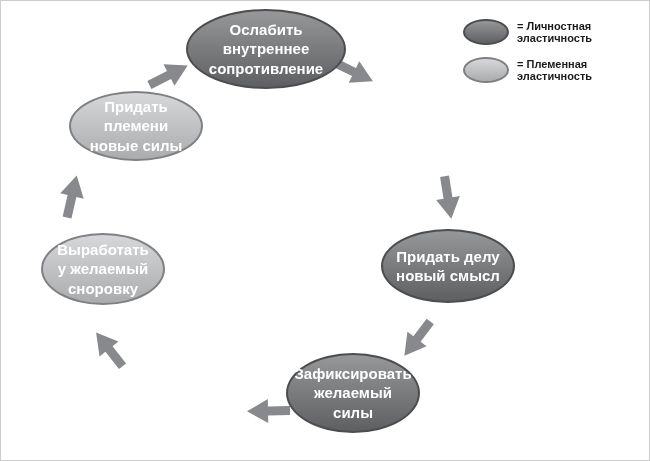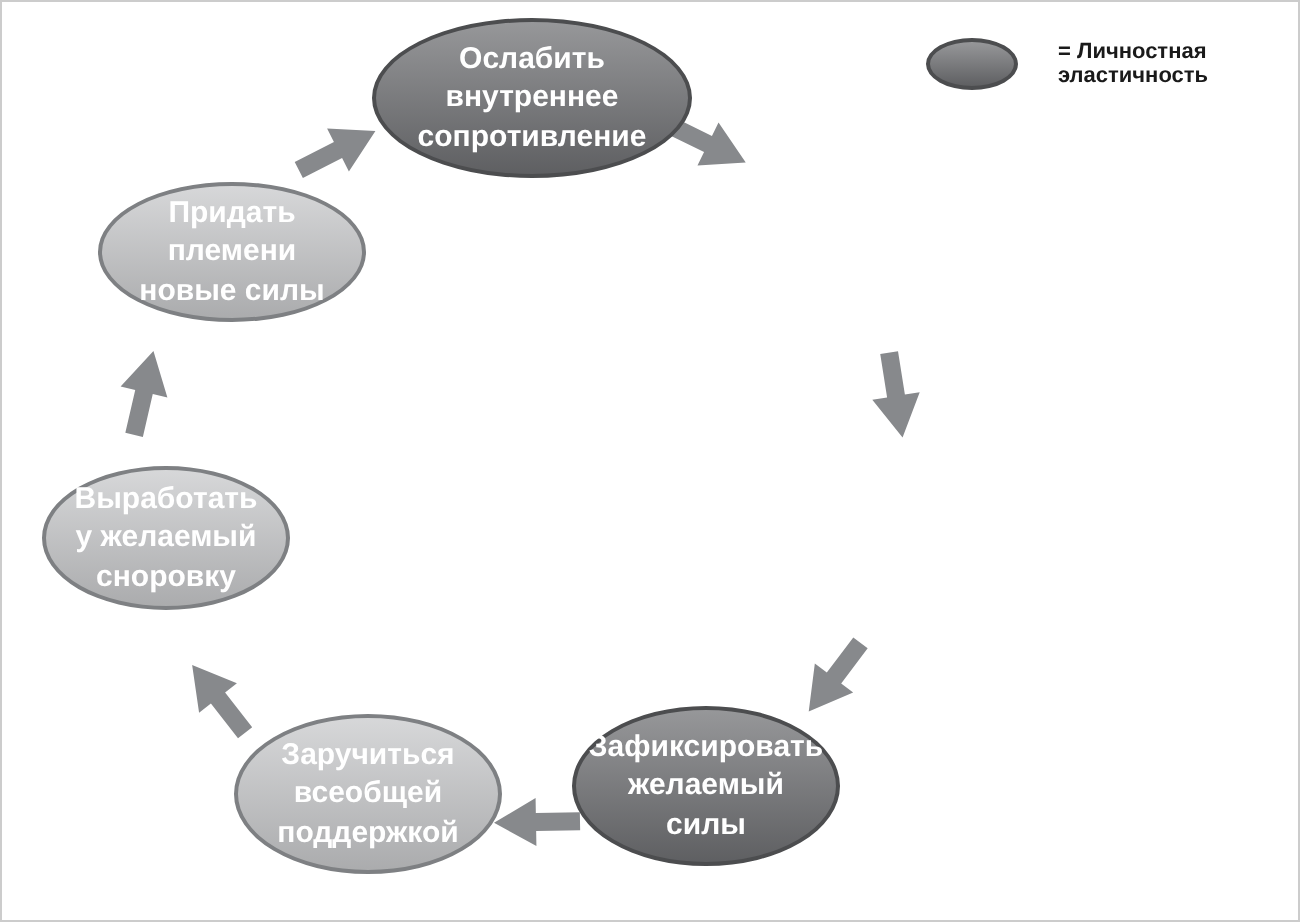--- a/index.html
+++ b/index.html
@@ -22,35 +22,35 @@
     text-align:center;
     font-weight:bold;
     font-size:15px;
     line-height:1.3;
     color:#ffffff;
     white-space:pre-line;
     box-sizing:border-box;
     background-image:linear-gradient(180deg, rgba(255,255,255,.28), rgba(0,0,0,.14));
   }
   .node.personal { background-color:var(--personal_fill, #6e6f72); border:2px solid #4c4d4f; }
-  .node.tribal   { background-color:var(--tribal_fill, #c7c8ca);   border:2px solid #7e8083; }
+  .node.tribal   { background-color:var(--tribal_fill, #c7c8ca);   border:2px solid #7e8083;margin-left:20px; }
 
   .n0 { left:185px; top:8px;   width:160px; height:80px; }
   .n1 { left:355px; top:85px;  width:140px; height:80px; }
   .n2 { left:380px; top:228px; width:134px; height:74px; }
   .n3 { left:285px; top:352px; width:134px; height:80px; }
   .n4 { left:116px; top:356px; width:134px; height:80px; }
   .n5 { left:20px;  top:232px; width:124px; height:72px; }
   .n6 { left:48px;  top:90px;  width:134px; height:70px; }
 
   .legend {
     position:absolute; left:462px; top:18px;
     display:flex; flex-direction:column; gap:12px;
   }
-  .legend-row { display:flex; align-items:center; gap:20px; }
+  .legend-row { display:flex; align-items:center; gap:8px; }
   .legend-swatch {
     width:46px; height:26px; border-radius:50%;
     box-sizing:border-box; flex:0 0 auto;
     background-image:linear-gradient(180deg, rgba(255,255,255,.28), rgba(0,0,0,.14));
   }
   .legend-swatch.personal { background-color:var(--personal_fill, #6e6f72); border:2px solid #4c4d4f; }
   .legend-swatch.tribal   { background-color:var(--tribal_fill, #c7c8ca);   border:2px solid #7e8083; }
   .legend-label { font-size:11px; font-weight:bold; color:#1a1a1a; }
 </style>
 </head>
@@ -66,33 +66,36 @@
       <path class="arrow" d="M -22,-4.5 L 0,-4.5 L 0,-12 L 21,0 L 0,12 L 0,4.5 L -22,4.5 Z" transform="translate(267,410) rotate(179)"></path>
       <path class="arrow" d="M -22,-4.5 L 0,-4.5 L 0,-12 L 21,0 L 0,12 L 0,4.5 L -22,4.5 Z" transform="translate(108,348) rotate(-128)"></path>
       <path class="arrow" d="M -22,-4.5 L 0,-4.5 L 0,-12 L 21,0 L 0,12 L 0,4.5 L -22,4.5 Z" transform="translate(71,195) rotate(-77)"></path>
       <path class="arrow" d="M -22,-4.5 L 0,-4.5 L 0,-12 L 21,0 L 0,12 L 0,4.5 L -22,4.5 Z" transform="translate(168,74) rotate(-27)"></path>
     </g>
   </svg>
 
   <div class="node personal n0">Ослабить
 внутреннее
 сопротивление</div>
+  <div class="node personal n2">Придать делу
+новый смысл</div>
   <div class="node personal n3">Зафиксировать
 желаемый
 силы</div>
-  <div class="node tribal n4">Заручиться
-всеобщей
-поддержкой</div>
   <div class="node tribal n5">Выработать
 у желаемый
 сноровку</div>
   <div class="node tribal n6">Придать
 племени
 новые силы</div>
 
   <div class="legend">
     <div class="legend-row">
       <span class="legend-swatch personal"></span>
       <span class="legend-label">= Личностная эластичность</span>
     </div>
+    <div class="legend-row">
+      <span class="legend-swatch tribal"></span>
+      <span class="legend-label">= Племенная эластичность</span>
+    </div>
   </div>
 
 </div>
 
 </body></html>

